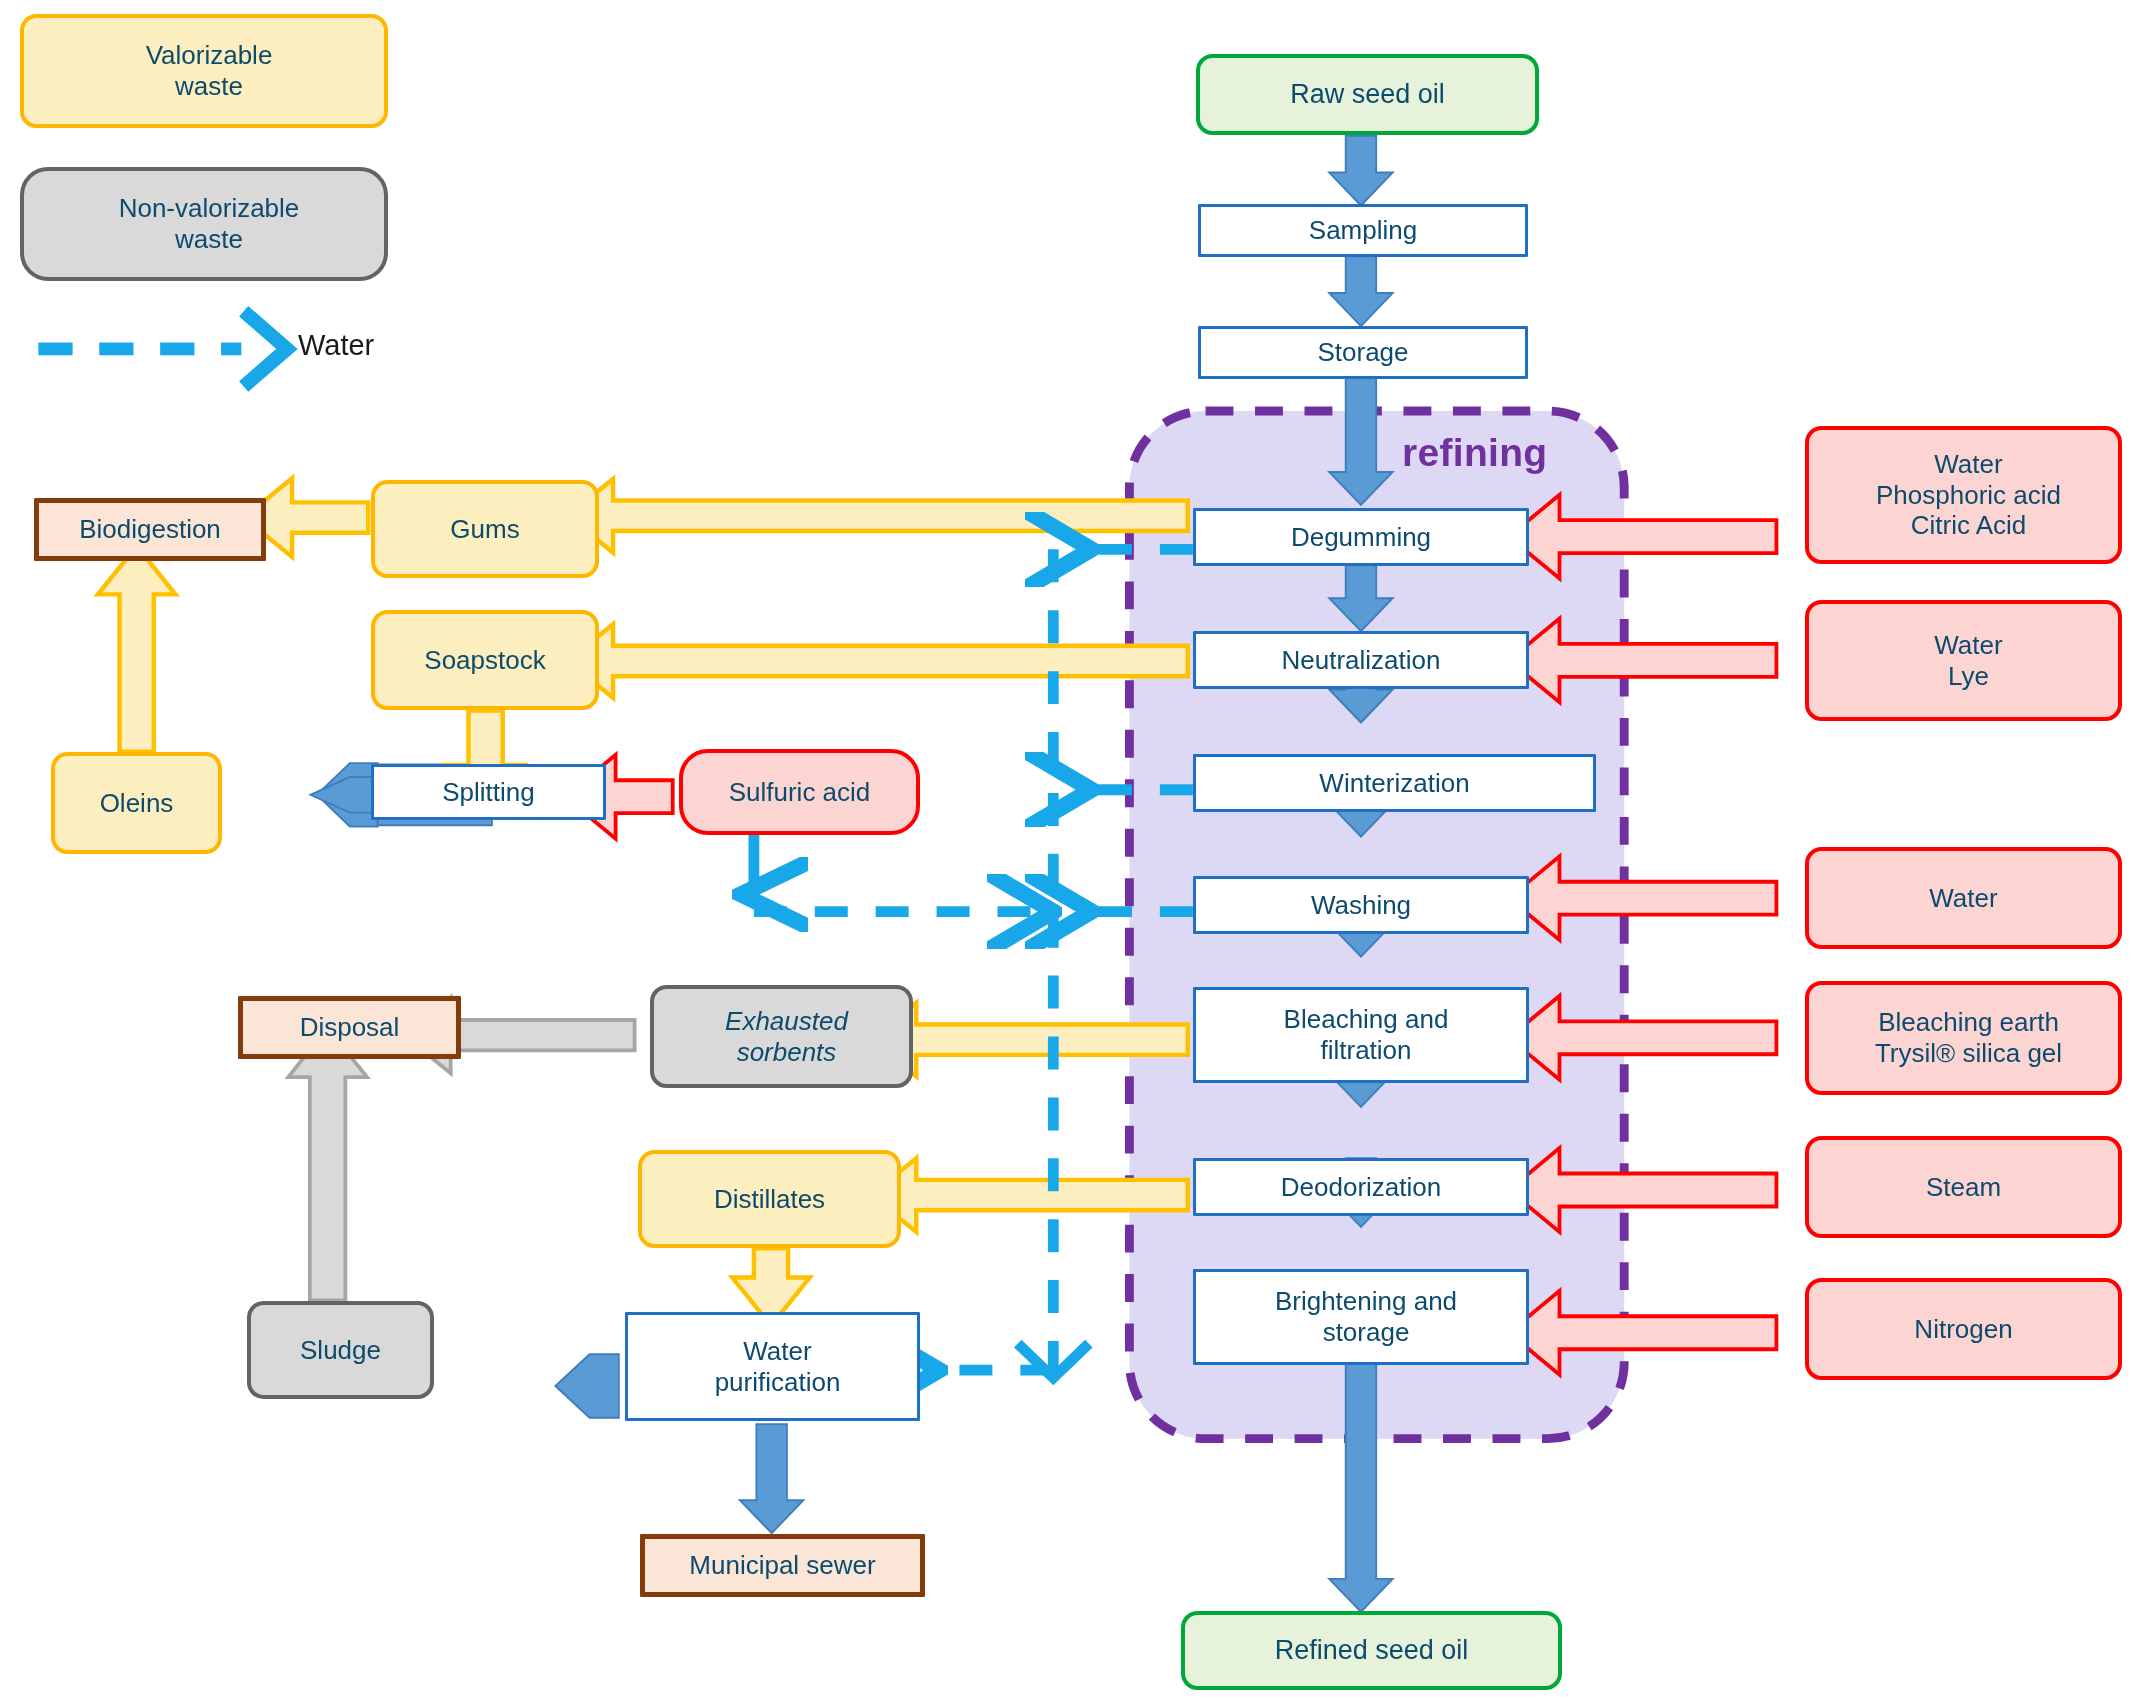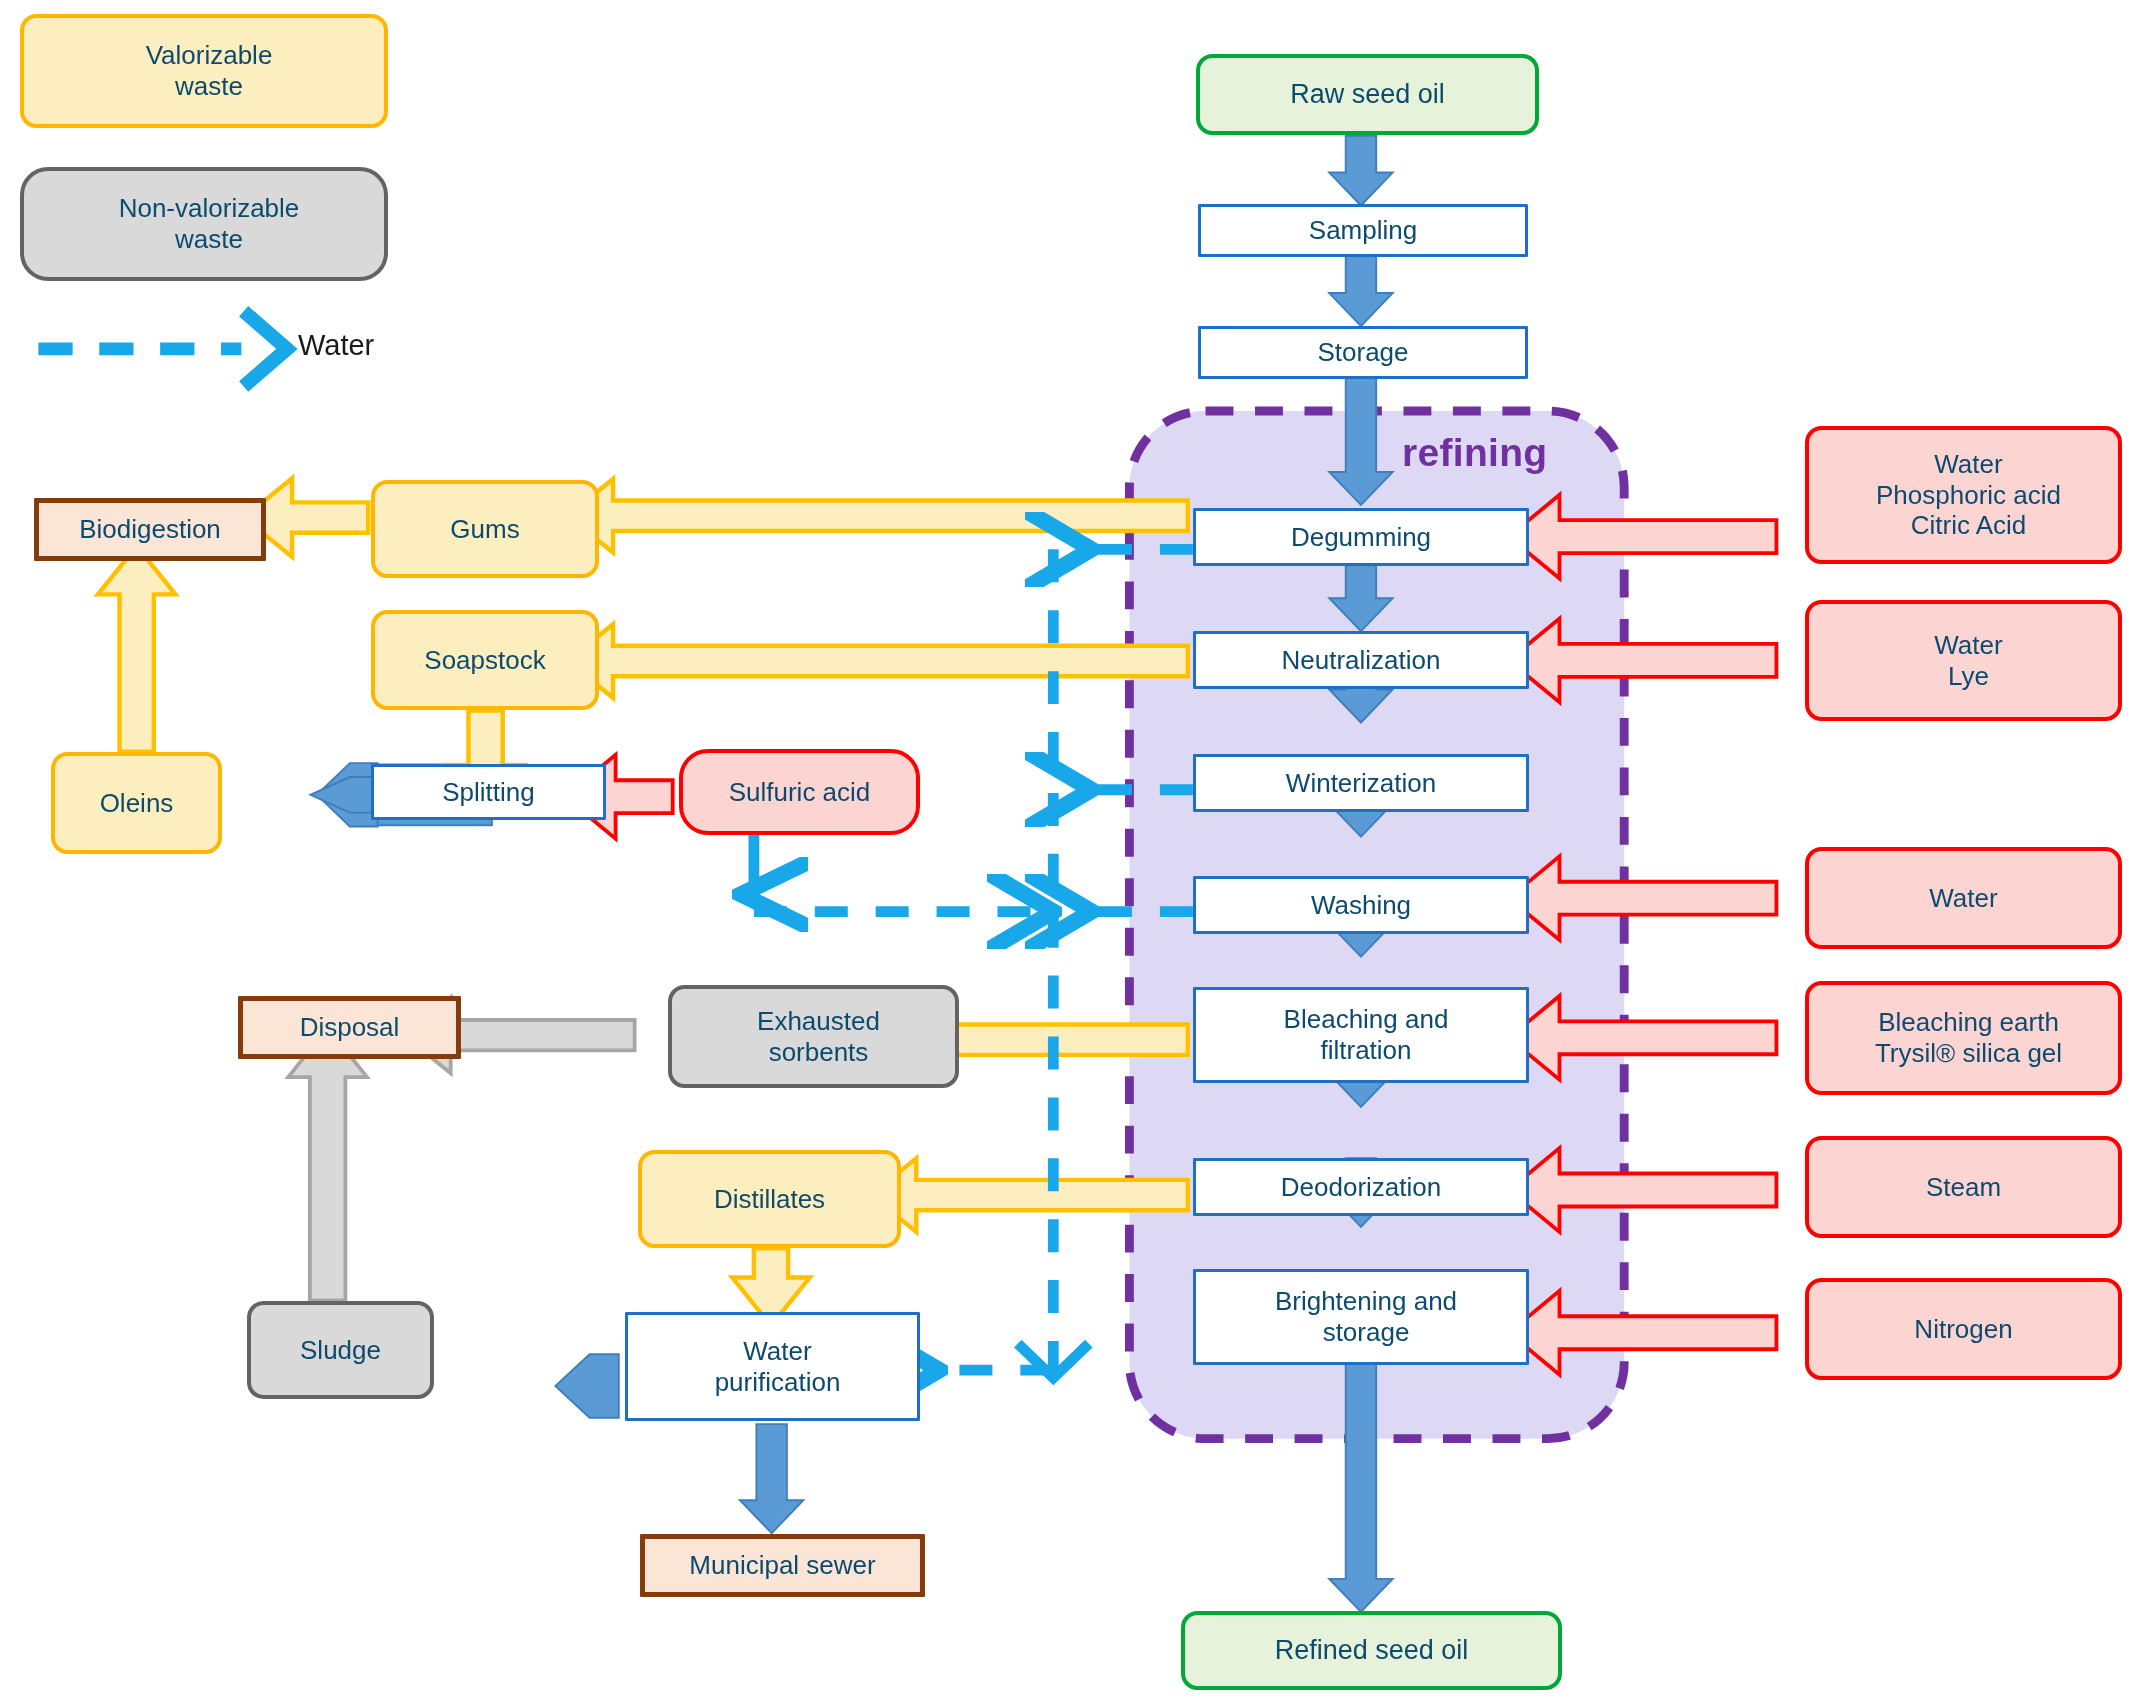--- a/index.html
+++ b/index.html
@@ -181,21 +181,21 @@
   </div>
   <div class="node n-process" style="left:1198px;top:326px;width:330px;height:53px;">
     <span>Storage</span>
   </div>
   <div class="node n-process" style="left:1193px;top:508px;width:336px;height:58px;">
     <span>Degumming</span>
   </div>
   <div class="node n-process" style="left:1193px;top:631px;width:336px;height:58px;">
     <span>Neutralization</span>
   </div>
-  <div class="node n-process" style="left:1193px;top:754px;width:336px;height:58px;">
+  <div class="node n-process" style="left:1193px;top:754px;width:403px;height:58px;">
     <span>Winterization</span>
   </div>
   <div class="node n-process" style="left:1193px;top:876px;width:336px;height:58px;">
     <span>Washing</span>
   </div>
   <div class="node n-process" style="left:1193px;top:987px;width:336px;height:96px;">
     <span>
       <span>Bleaching and</span>
       <span>filtration</span>
     </span>
@@ -226,21 +226,21 @@
   <div class="node n-waste-val" style="left:371px;top:610px;width:228px;height:100px;">
     <span>Soapstock</span>
   </div>
   <div class="node n-waste-val" style="left:51px;top:752px;width:171px;height:102px;">
     <span>Oleins</span>
   </div>
   <div class="node n-waste-val" style="left:638px;top:1150px;width:263px;height:98px;justify-content:flex-end;">
     <span>Distillates</span>
   </div>
 
-  <div class="node n-waste-nonval" style="left:668px;top:985px;width:291px;height:103px;">
+  <div class="node n-waste-nonval" style="left:650px;top:985px;width:263px;height:103px;font-style:italic;">
     <span>
       <span>Exhausted</span>
       <span>sorbents</span>
     </span>
   </div>
   <div class="node n-waste-nonval" style="left:247px;top:1301px;width:187px;height:98px;">
     <span>Sludge</span>
   </div>
 
   <div class="node n-sink" style="left:22px;top:498px;width:232px;height:63px;">

